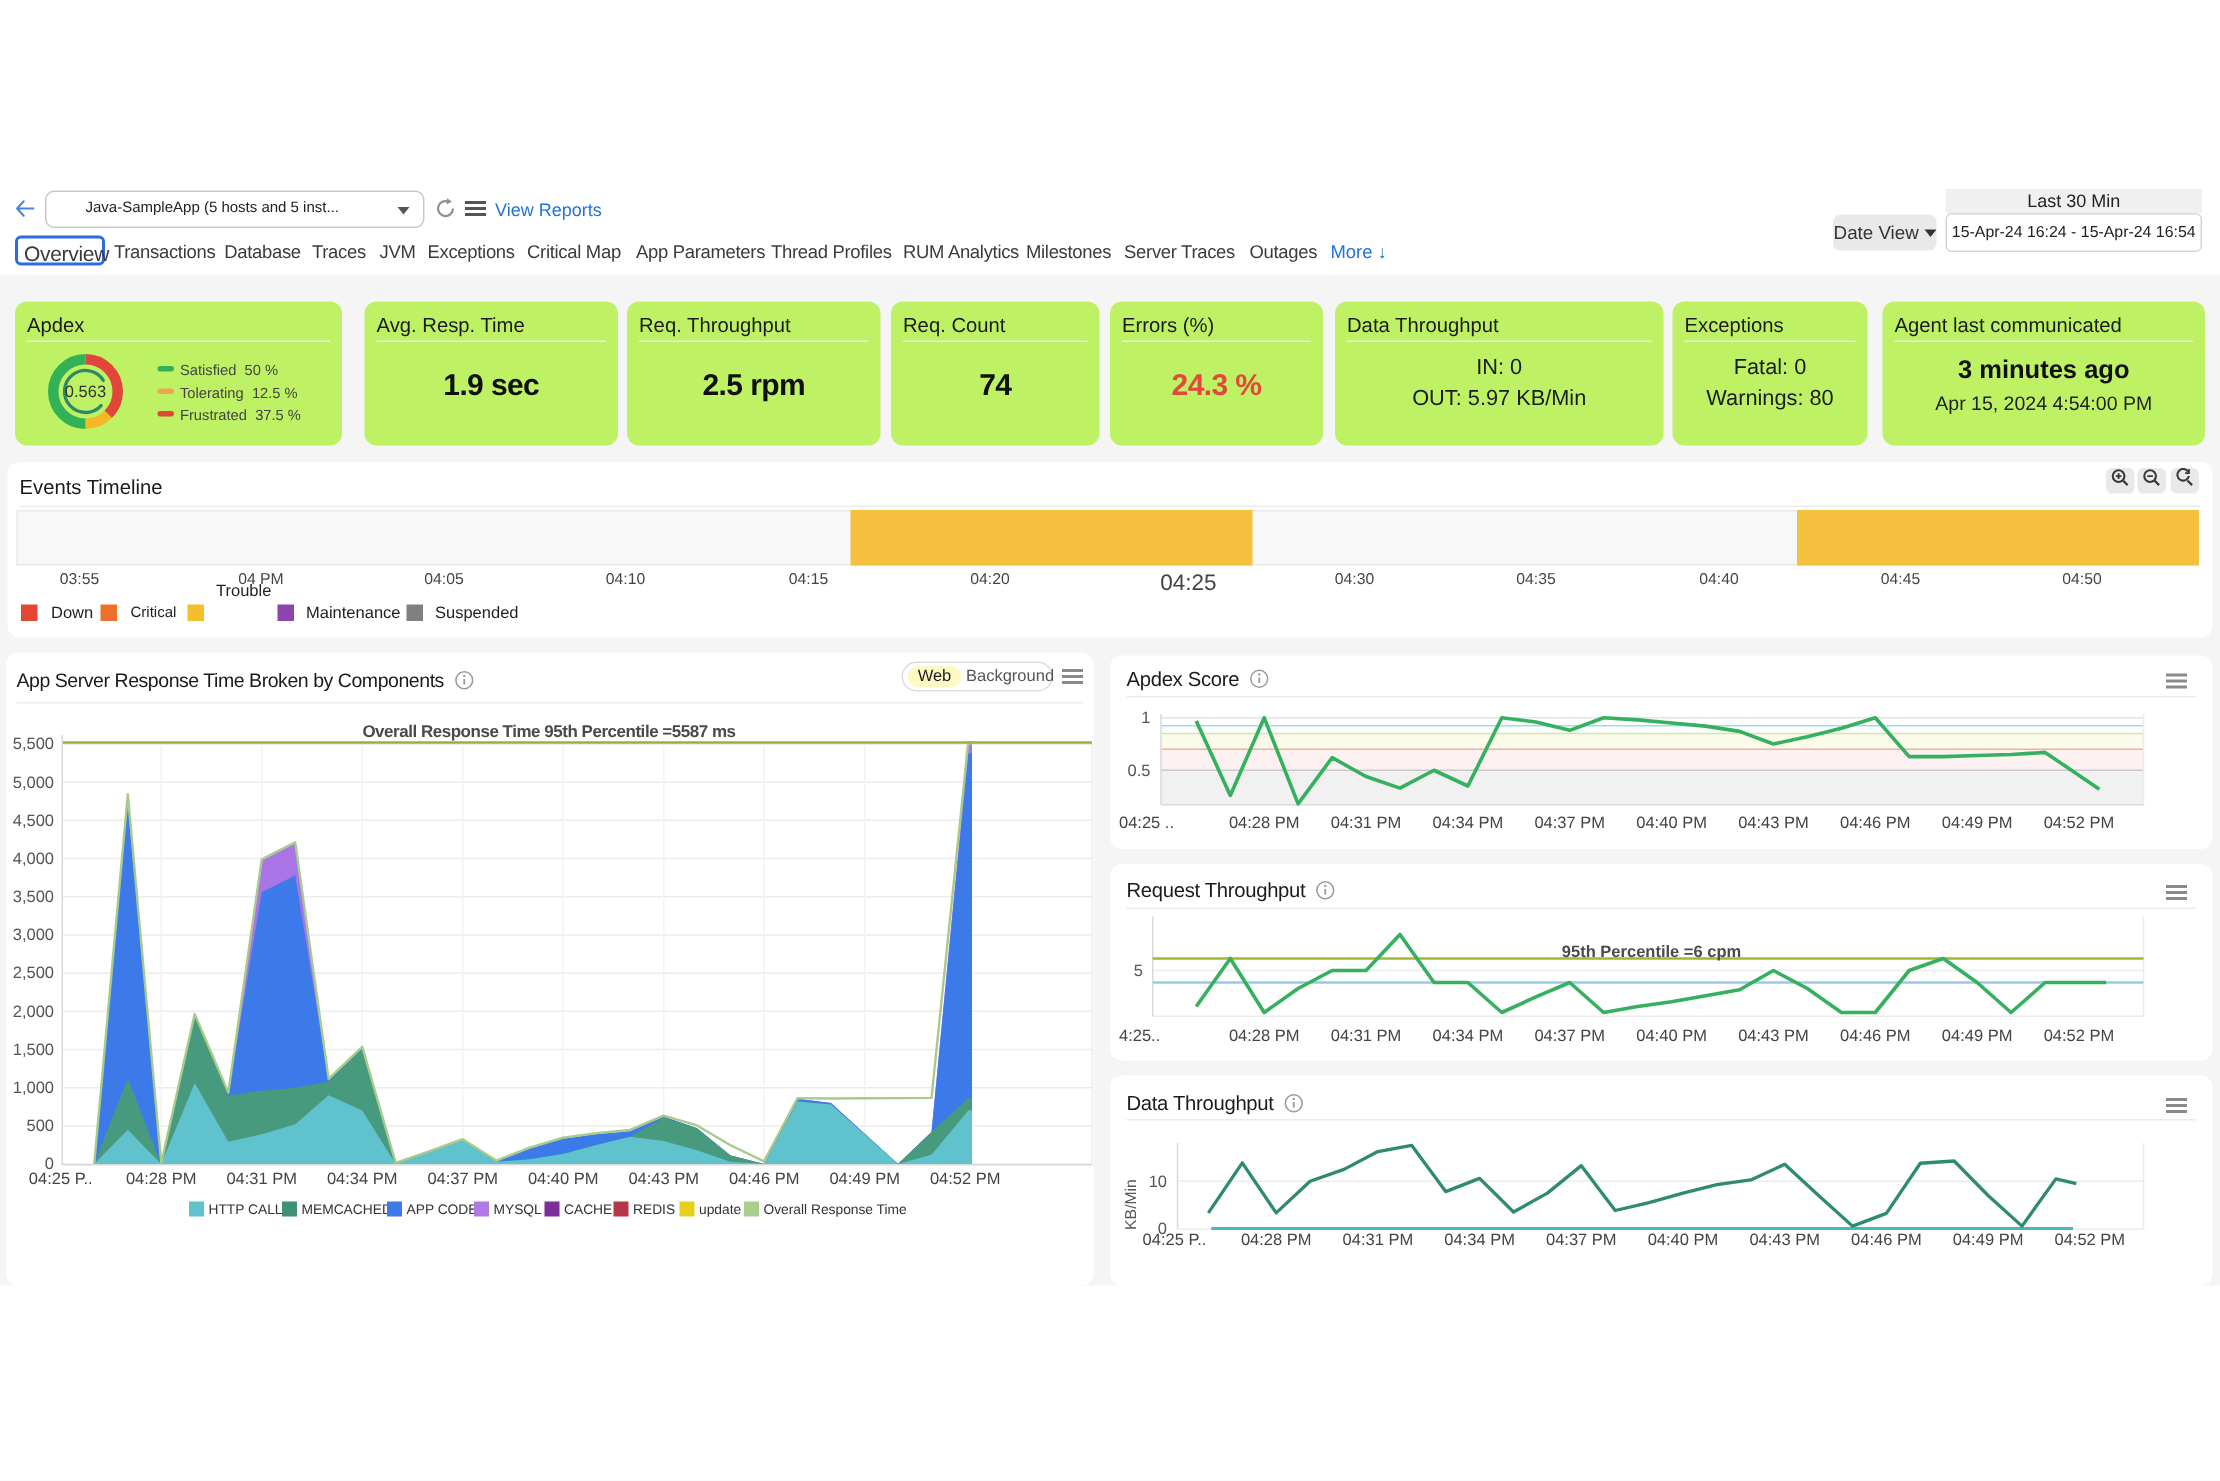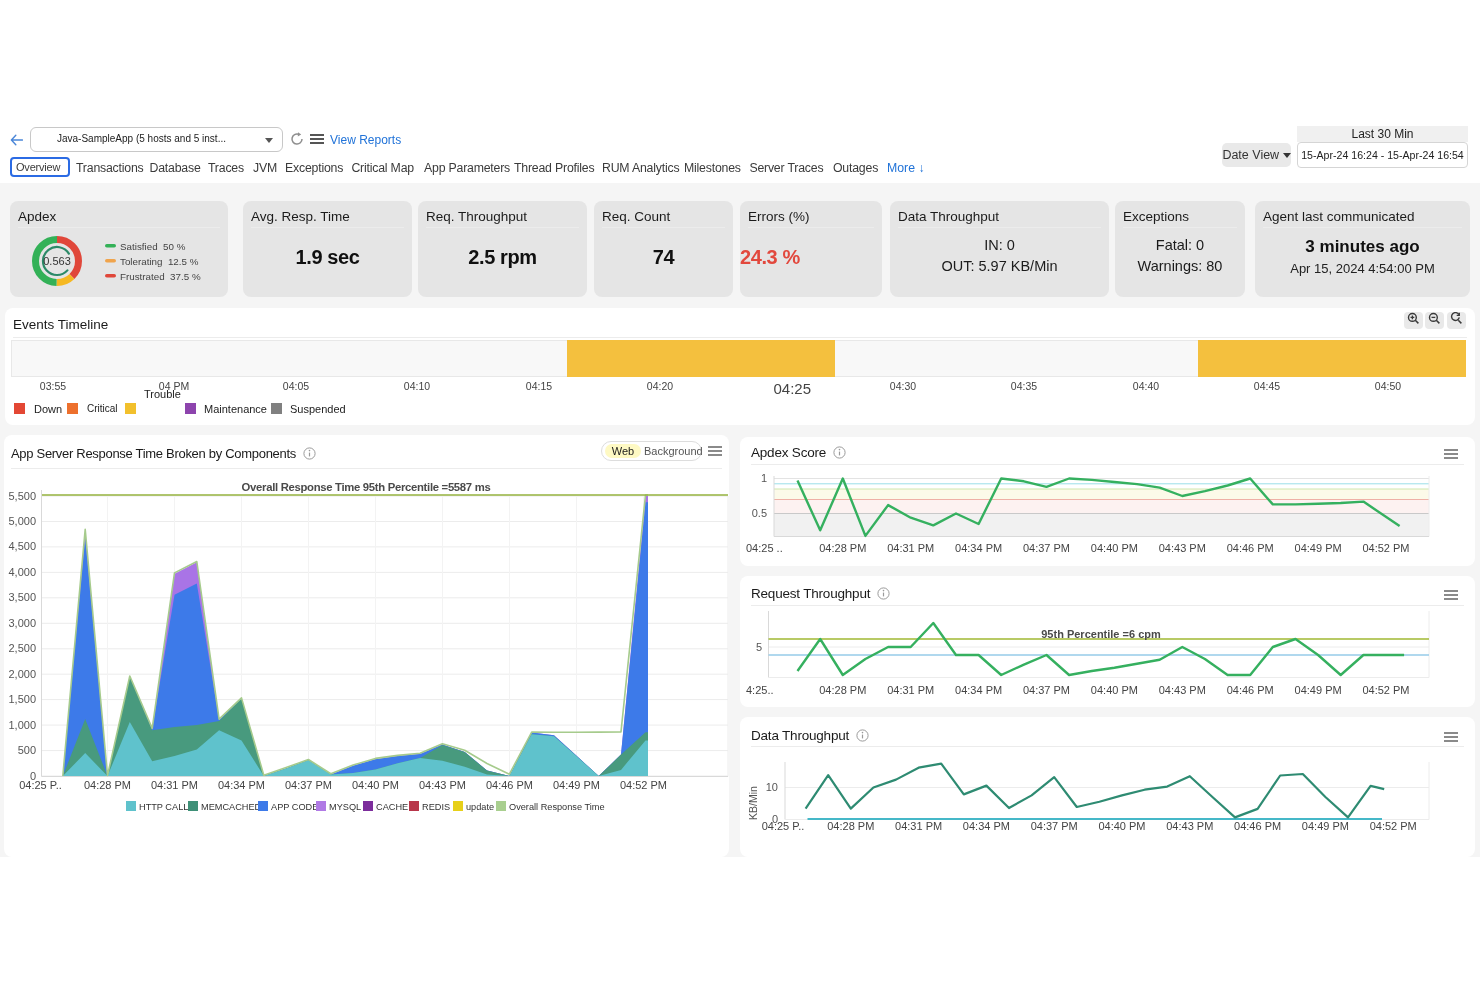--- a/index.html
+++ b/index.html
@@ -1,18 +1,18 @@
 <!DOCTYPE html>
 <html><head><meta charset="utf-8">
 <style>
 * { margin:0; padding:0; box-sizing:border-box; }
 body { width:1480px; height:987px; position:relative; background:#fff;
   font-family:"Liberation Sans", sans-serif; overflow:hidden; }
 .panel { position:absolute; background:#fff; border-radius:8px; }
-.mcard { position:absolute; top:201px; height:96px; background:#e5e5e5; border-radius:8px; }
+.mcard { position:absolute; top:201px; height:96px; background:#bef264; border-radius:8px; }
 .mtitle { position:absolute; left:8px; top:8px; font-size:13.5px; color:#1b1b1b; }
 .mdiv { position:absolute; left:8px; right:8px; top:26px; height:1px; background:#ececec; }
 .ctitle { position:absolute; font-size:13.5px; letter-spacing:-0.2px; color:#1b1b1b; }
 </style></head>
 <body>
 
 <div style="position:absolute;left:10px;top:132px"><svg width="13" height="12" viewBox="0 0 13 12">
       <path d="M 5.8 1.2 L 1.4 6 L 5.8 10.8 M 1.6 6 L 12.4 6" fill="none" stroke="#4a86d8" stroke-width="1.4" stroke-linecap="round" stroke-linejoin="round"></path>
     </svg></div>
 <div style="position:absolute;left:30px;top:127px;width:253px;height:25px;border:1px solid #c8c8c8;border-radius:6px;background:#fff">
@@ -27,21 +27,21 @@
     <div style="height:1.6px;background:#555;margin-bottom:2.4px"></div>
     <div style="height:1.6px;background:#555;margin-bottom:2.4px"></div>
     <div style="height:1.6px;background:#555"></div>
   </div>
 <div style="position:absolute;left:330px;top:133px;font-size:12px;color:#2173d8">View Reports</div>
 <div style="position:absolute;left:1222px;top:143px;width:69px;height:24px;background:#e9e9e9;border-radius:5px;text-align:center;line-height:24px;font-size:12.5px;color:#333">Date View <span style="display:inline-block;width:0;height:0;border-left:4px solid transparent;border-right:4px solid transparent;border-top:5px solid #333;vertical-align:1px"></span></div>
 <div style="position:absolute;left:1297px;top:126px;width:171px;height:16px;background:#f0f0f0;text-align:center;font-size:12px;color:#222;line-height:16px">Last 30 Min</div>
 <div style="position:absolute;left:1297px;top:142px;width:171px;height:26px;background:#fff;border:1px solid #d5d5d5;border-radius:4px;text-align:center;font-size:10.6px;color:#222;line-height:24px;white-space:nowrap">15-Apr-24 16:24 - 15-Apr-24 16:54</div>
 
 <div style="position:absolute;left:9.5px;top:157px;width:60px;height:20px;border:2px solid #2b6be4;border-radius:4px"></div>
-<div style="position:absolute;left:16px;top:161px;font-size:11px;letter-spacing:-0.2px;color:#3b3b3b">Overview</div>
+<div style="position:absolute;left:16px;top:161px;font-size:14px;letter-spacing:-0.2px;color:#3b3b3b">Overview</div>
 <div style="position:absolute;left:76px;top:161px;font-size:12.3px;letter-spacing:-0.2px;color:#3b3b3b">Transactions</div>
 <div style="position:absolute;left:149.5px;top:161px;font-size:12.3px;letter-spacing:-0.2px;color:#3b3b3b">Database</div>
 <div style="position:absolute;left:208px;top:161px;font-size:12.3px;letter-spacing:-0.2px;color:#3b3b3b">Traces</div>
 <div style="position:absolute;left:253px;top:161px;font-size:12.3px;letter-spacing:-0.2px;color:#3b3b3b">JVM</div>
 <div style="position:absolute;left:285px;top:161px;font-size:12.3px;letter-spacing:-0.2px;color:#3b3b3b">Exceptions</div>
 <div style="position:absolute;left:351.4px;top:161px;font-size:12.3px;letter-spacing:-0.2px;color:#3b3b3b">Critical Map</div>
 <div style="position:absolute;left:424px;top:161px;font-size:12.3px;letter-spacing:-0.2px;color:#3b3b3b">App Parameters</div>
 <div style="position:absolute;left:514px;top:161px;font-size:12.3px;letter-spacing:-0.2px;color:#3b3b3b">Thread Profiles</div>
 <div style="position:absolute;left:602px;top:161px;font-size:12.3px;letter-spacing:-0.2px;color:#3b3b3b">RUM Analytics</div>
 <div style="position:absolute;left:684px;top:161px;font-size:12.3px;letter-spacing:-0.2px;color:#3b3b3b">Milestones</div>
@@ -79,21 +79,21 @@
     <div style="position:absolute;left:0;right:0;top:45px;text-align:center;font-size:20px;font-weight:bold;color:#101010;letter-spacing:-0.4px">2.5 rpm</div>
   </div>
 <div class="mcard" style="left:594px;width:139px">
     <div class="mtitle">Req. Count</div>
     <div class="mdiv"></div>
     <div style="position:absolute;left:0;right:0;top:45px;text-align:center;font-size:20px;font-weight:bold;color:#101010;letter-spacing:-0.4px">74</div>
   </div>
 <div class="mcard" style="left:740px;width:142px">
     <div class="mtitle">Errors (%)</div>
     <div class="mdiv"></div>
-    <div style="position:absolute;left:0;right:0;top:45px;text-align:left;font-size:20px;font-weight:bold;color:#e2483d;letter-spacing:-0.4px">24.3 %</div>
+    <div style="position:absolute;left:0;right:0;top:45px;text-align:center;font-size:20px;font-weight:bold;color:#e2483d;letter-spacing:-0.4px">24.3 %</div>
   </div>
 <div class="mcard" style="left:890px;width:219px">
     <div class="mtitle">Data Throughput</div>
     <div class="mdiv"></div>
     <div style="position:absolute;left:0;right:0;top:36px;text-align:center;font-size:14.5px;color:#1b1b1b">IN: 0</div>
     <div style="position:absolute;left:0;right:0;top:57px;text-align:center;font-size:14.5px;color:#1b1b1b">OUT: 5.97 KB/Min</div>
   </div>
 <div class="mcard" style="left:1115px;width:130px">
     <div class="mtitle">Exceptions</div>
     <div class="mdiv"></div>

